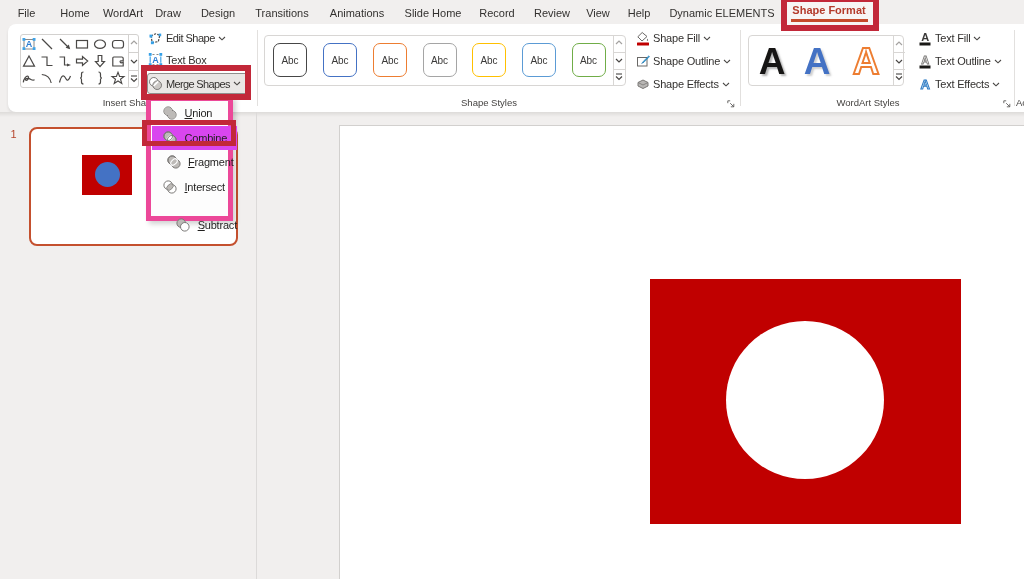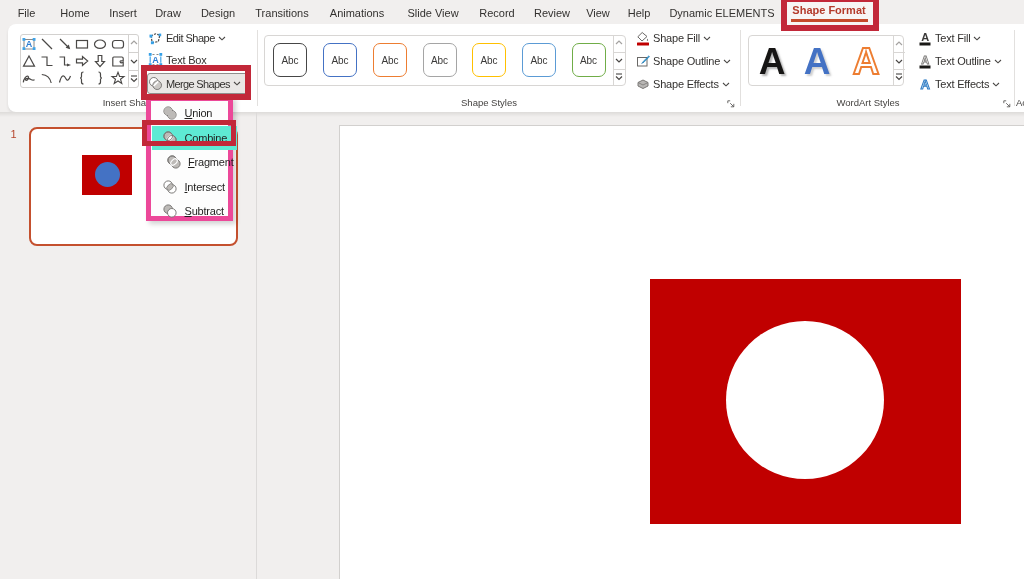--- a/index.html
+++ b/index.html
@@ -19,26 +19,26 @@
   .mitem .mtext { }
   .mitem .mtext { margin-left:6.5px; }
   .ann { position:absolute; border:6px solid #c22839; z-index:60; }
 </style>
 </head>
 <body>
 <div id="app">
 
   <span class="tab" style="left:26.5px">File</span>
   <span class="tab" style="left:75px">Home</span>
-  <span class="tab" style="left:123px">Insert</span>
+  <span class="tab" style="left:123px">WordArt</span>
   <span class="tab" style="left:168px">Draw</span>
   <span class="tab" style="left:218px">Design</span>
   <span class="tab" style="left:282px">Transitions</span>
   <span class="tab" style="left:357px">Animations</span>
-  <span class="tab" style="left:433px">Slide View</span>
+  <span class="tab" style="left:433px">Slide Home</span>
   <span class="tab" style="left:497px">Record</span>
   <span class="tab" style="left:552px">Review</span>
   <span class="tab" style="left:598px">View</span>
   <span class="tab" style="left:639px">Help</span>
   <span class="tab" style="left:722px">Dynamic ELEMENTS</span>
 
   <div class="abs" style="left:781px; top:-4px; width:98px; height:35px; border:6px solid #c22839; background:#f7f5f4; z-index:60;"></div>
   <span class="abs" style="left:829px; top:4px; transform:translateX(-50%); font-size:11px; font-weight:bold; color:#b43b2b; z-index:61; white-space:nowrap;">Shape Format</span>
   <div class="abs" style="left:791px; top:19px; width:77px; height:2.5px; background:#c54a2b; z-index:61;"></div>
 
@@ -302,21 +302,21 @@
   <div class="menu" style="top:96px;">
     <div class="mitem" style="top:0px;" id="mi-union">
       <svg width="16" height="16" viewBox="0 0 16 16">
         <circle cx="6.2" cy="6.2" r="4.3" fill="#bdbab7" stroke="#7a7876" stroke-width="1"></circle>
         <circle cx="9.8" cy="9.8" r="4.3" fill="#bdbab7" stroke="#7a7876" stroke-width="1"></circle>
         <circle cx="6.2" cy="6.2" r="3.9" fill="#bdbab7"></circle>
         <circle cx="9.8" cy="9.8" r="3.9" fill="#bdbab7"></circle>
       </svg>
       <span class="mtext"><u>U</u>nion</span>
     </div>
-    <div class="mitem" style="top:24.5px; background:#5eead4;" id="mi-combine">
+    <div class="mitem" style="top:24.5px; background:#d946ef;" id="mi-combine">
       <svg width="16" height="16" viewBox="0 0 16 16">
         <circle cx="6.2" cy="6.2" r="4.3" fill="#bdbab7" stroke="#7a7876" stroke-width="1"></circle>
         <circle cx="9.8" cy="9.8" r="4.3" fill="#bdbab7" stroke="#7a7876" stroke-width="1"></circle>
         <ellipse cx="8" cy="8" rx="2.5" ry="3.9" transform="rotate(45 8 8)" fill="#ffffff"></ellipse>
         <circle cx="6.2" cy="6.2" r="4.3" fill="none" stroke="#7a7876" stroke-width="1"></circle>
         <circle cx="9.8" cy="9.8" r="4.3" fill="none" stroke="#7a7876" stroke-width="1"></circle>
       </svg>
       <span class="mtext"><u>C</u>ombine</span>
     </div>
     <div class="mitem" style="top:49px;justify-content:center;" id="mi-fragment">
@@ -329,21 +329,21 @@
       <span class="mtext"><u>F</u>ragment</span>
     </div>
     <div class="mitem" style="top:73.5px;" id="mi-intersect">
       <svg width="16" height="16" viewBox="0 0 16 16">
         <circle cx="6.2" cy="6.2" r="4.3" fill="#ffffff" stroke="#7a7876" stroke-width="1"></circle>
         <circle cx="9.8" cy="9.8" r="4.3" fill="#ffffff" stroke="#7a7876" stroke-width="1"></circle>
         <ellipse cx="8" cy="8" rx="2.5" ry="3.9" transform="rotate(45 8 8)" fill="#bdbab7" stroke="#7a7876" stroke-width="0.7"></ellipse>
       </svg>
       <span class="mtext"><u>I</u>ntersect</span>
     </div>
-    <div class="mitem" style="top:98px;" id="mi-subtract">
+    <div class="mitem" style="top:112px;justify-content:flex-end;" id="mi-subtract">
       <svg width="16" height="16" viewBox="0 0 16 16">
         <circle cx="6.2" cy="6.2" r="4.3" fill="#bdbab7" stroke="#7a7876" stroke-width="1"></circle>
         <circle cx="9.8" cy="9.8" r="4.3" fill="#ffffff" stroke="#7a7876" stroke-width="1"></circle>
       </svg>
       <span class="mtext"><u>S</u>ubtract</span>
     </div>
   </div>
 
   <div class="ann" style="left:141px; top:65px; width:110px; height:35px;"></div>
   <div class="ann" style="left:142px; top:120px; width:94px; height:26px; border-width:5px;"></div>

